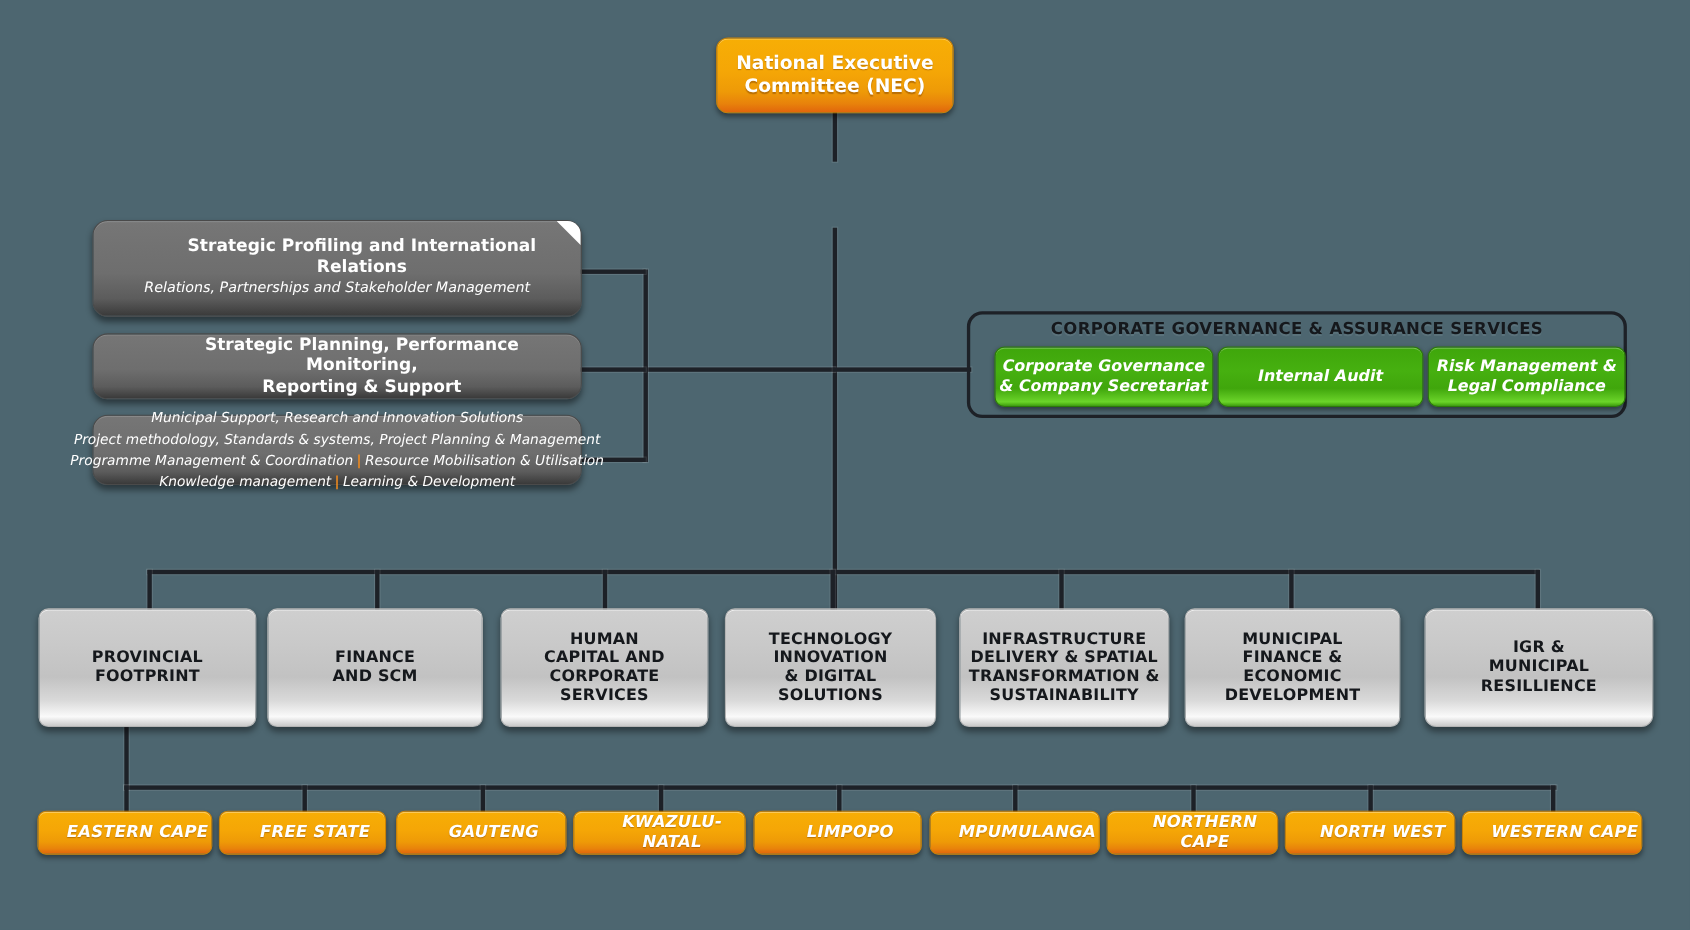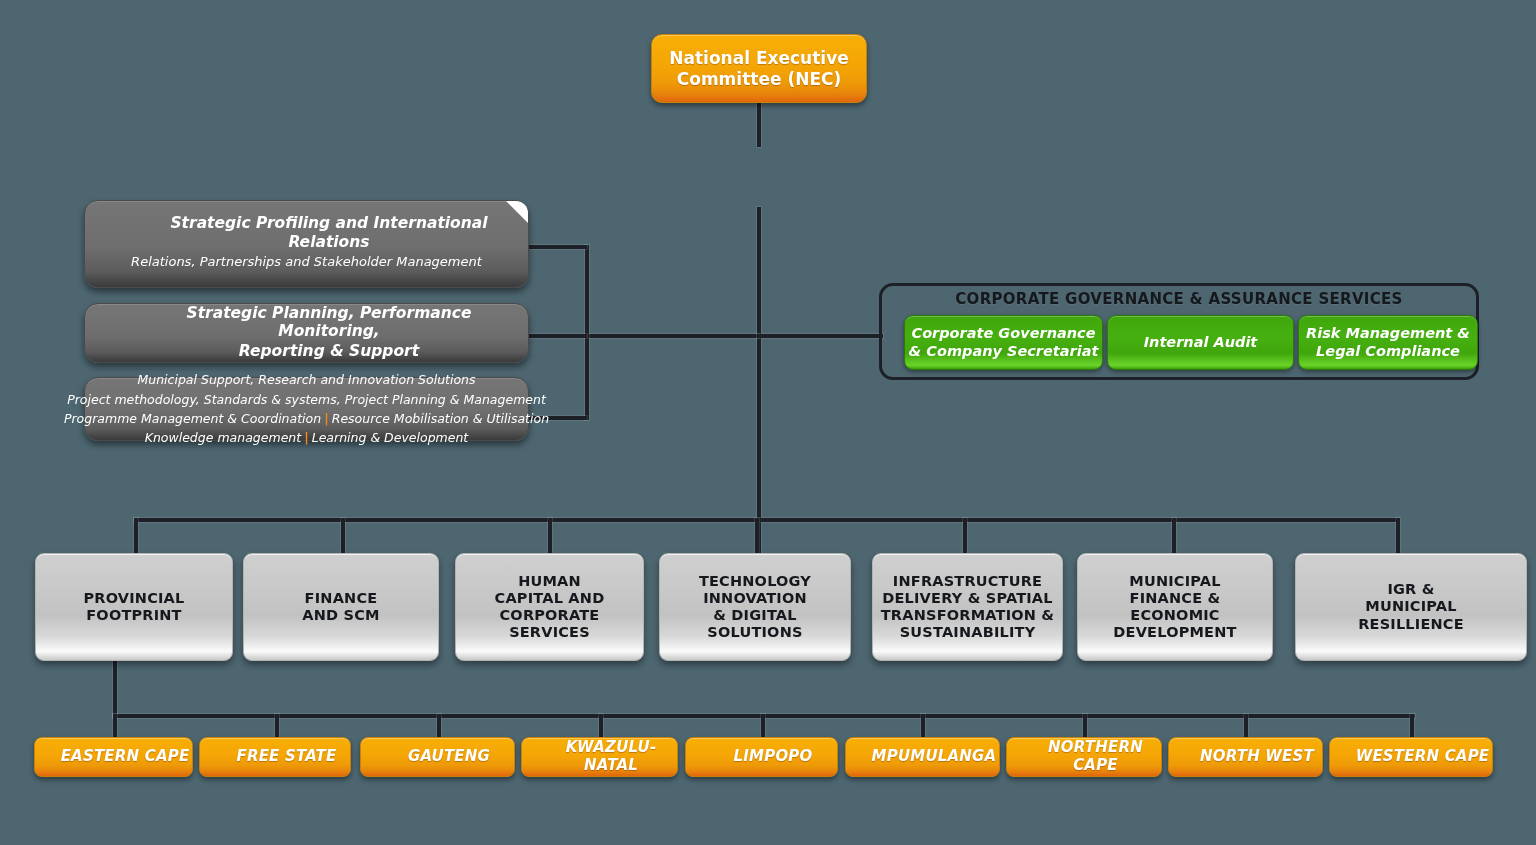--- a/index.html
+++ b/index.html
@@ -44,21 +44,21 @@
 
   
   .grey{
     background:linear-gradient(180deg,#767676 0%,#6e6e6e 55%,#5c5c5c 82%,#3a3a3a 100%);
     border:1px solid #4a4a4a;
     color:#ffffff;
     border-radius:14px;
     box-shadow:0 4px 6px rgba(0,0,0,.45), inset 0 1px 0 rgba(255,255,255,.14);
     flex-direction:column;
   }
-  .grey .ttl{font-weight:bold;font-style:italic;font-size:15.5px;margin-bottom:2px;margin-left:45px;}
+  .grey .ttl{font-weight:bold;font-size:15.5px;margin-bottom:2px;margin-left:45px;}
   .grey .sub{font-style:italic;font-size:13px;line-height:1.42;}
   .grey .row{font-style:italic;font-size:12.5px;line-height:1.55;white-space:nowrap;}
   .sep{color:#F08A1E;font-style:normal;font-weight:bold;padding:0 3px;}
   #g1{left:84px;top:200px;width:445px;height:88px;padding:8px 14px 10px;}
   #g2{left:84px;top:303px;width:445px;height:60px;padding:6px 14px;}
   #g3{left:84px;top:377px;width:445px;height:64px;padding:6px 10px;}
   #g1 .corner{
     position:absolute;right:0px;top:0px;width:22px;height:22px;
     background:#ffffff;border-radius:0 12px 0 0;
     clip-path:polygon(100% 0,100% 100%,0 0);
@@ -222,21 +222,21 @@
     </div>
   </div>
   <div class="node silver" style="left:1077px;width:196px;">
     <div>
       <div>MUNICIPAL</div>
       <div>FINANCE &amp;</div>
       <div>ECONOMIC</div>
       <div>DEVELOPMENT</div>
     </div>
   </div>
-  <div class="node silver" style="left:1295px;width:232px;">
+  <div class="node silver" style="left:1295px;width:208px;border-radius:11px;">
     <div>
       <div>IGR &amp;</div>
       <div>MUNICIPAL</div>
       <div>RESILLIENCE</div>
     </div>
   </div>
 
   <div class="node orange prov" style="left:34px;width:159px;">
     <span>EASTERN CAPE</span>
   </div>

